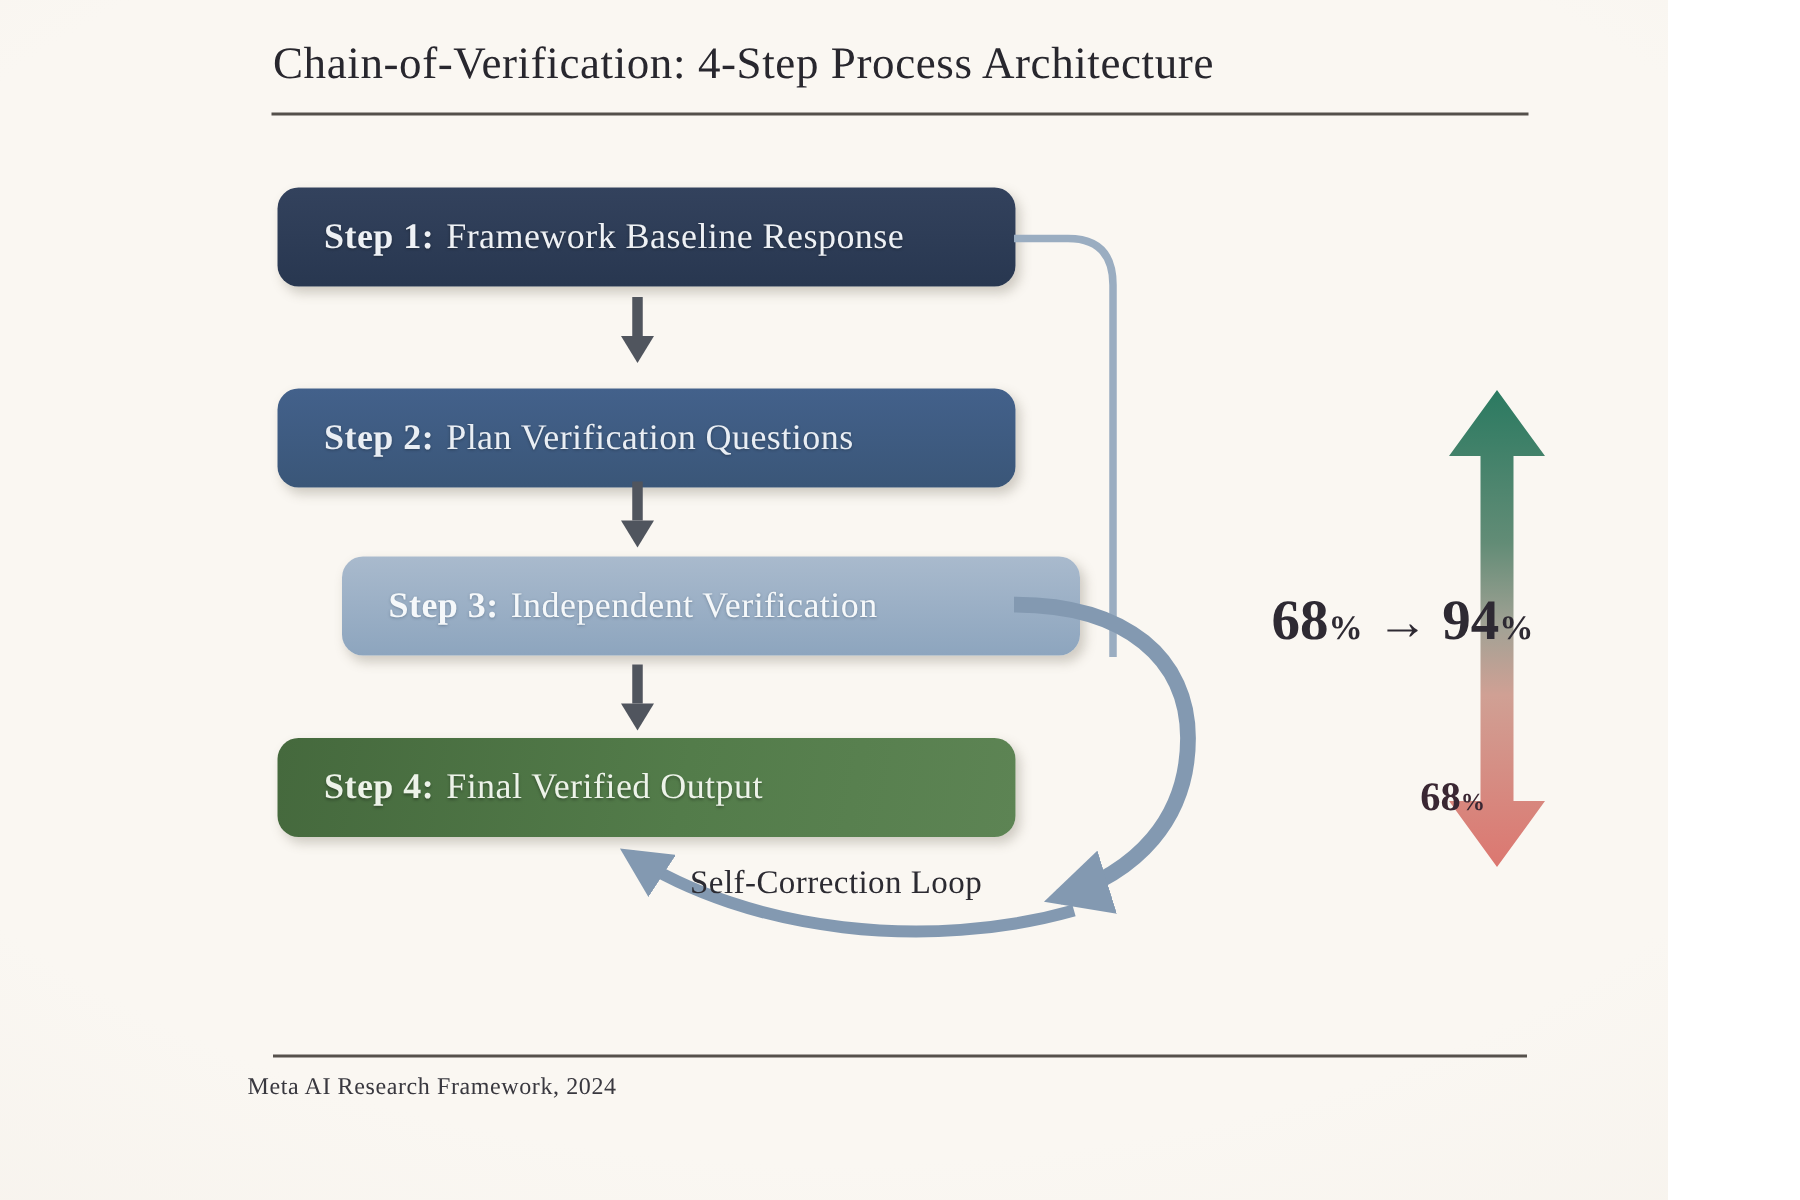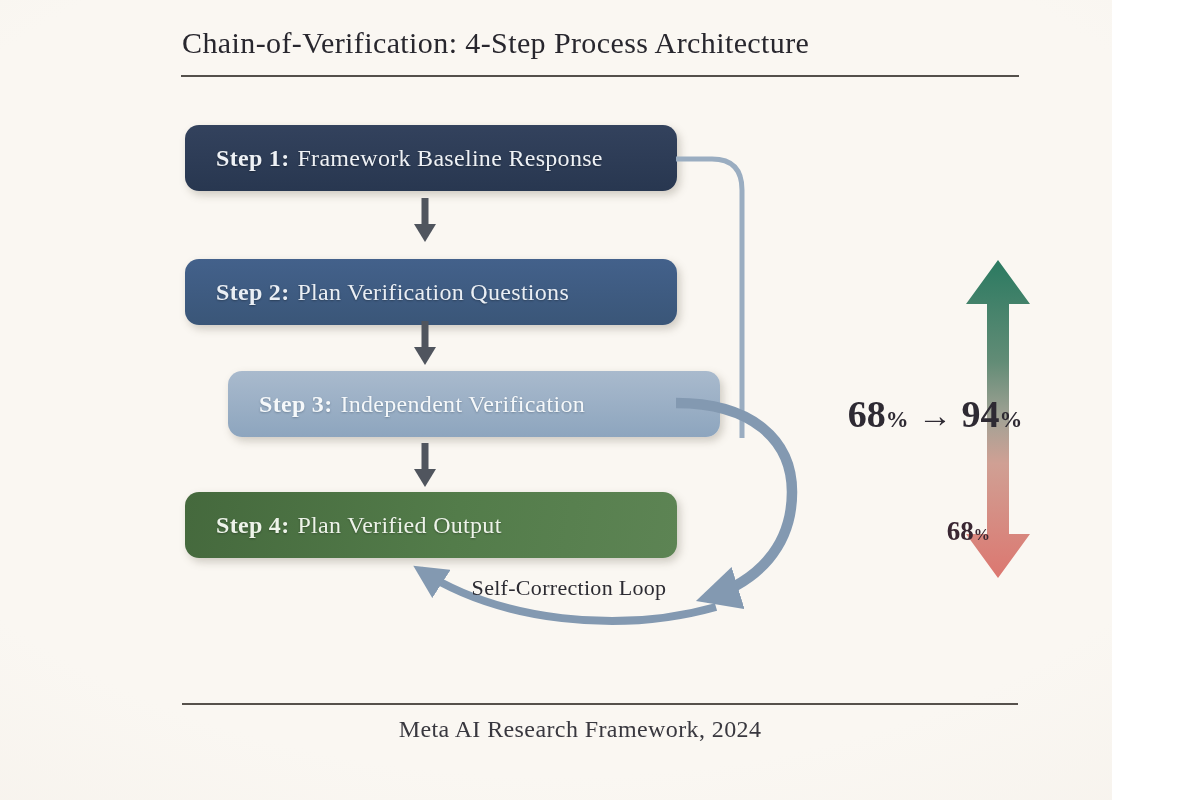--- a/index.html
+++ b/index.html
@@ -27,42 +27,42 @@
   }
   .step-box .prefix{font-weight:700;margin-right:8px;}
   .step-1{top:125px;background:linear-gradient(180deg,#33425d 0%,#283750 100%);color:#eef1f5;text-shadow:0 1px 2px rgba(0,0,0,.35);text-align:right;}
   .step-2{top:248px;background:linear-gradient(180deg,#43618b 0%,#3a5678 100%);color:#e9eef4;text-shadow:0 1px 2px rgba(0,0,0,.3);margin-top:11px;}
   .step-3{top:371px;background:linear-gradient(180deg,#a9bacd 0%,#8da5be 100%);color:#f5f8fa;text-shadow:0 1px 2px rgba(40,60,80,.35);margin-left:43px;}
   .step-4{top:492px;background:linear-gradient(100deg,#45693d 0%,#537c4a 55%,#5d8454 100%);color:#edf3e9;text-shadow:0 1px 2px rgba(0,0,0,.3);}
   .down-arrow{position:absolute;left:412px;}
   .da-1{top:197px;} .da-2{top:320px;} .da-3{top:442px;}
   .loop-svg{position:absolute;left:0;top:0;pointer-events:none;}
   .loop-label{
-    position:absolute;left:444px;top:575px;width:250px;text-align:center;
+    position:absolute;left:460px;top:575px;width:250px;text-align:left;
     font-size:22px;color:#2c2b32;letter-spacing:.3px;
   }
   .accuracy-label{
     position:absolute;left:795px;top:253px;width:200px;text-align:center;
     font-size:23px;line-height:28px;color:#2c2b32;
   }
   .gradient-arrow{position:absolute;left:962px;top:258px;}
   .accuracy-change{
     position:absolute;left:830px;top:382px;width:210px;text-align:center;
     font-size:38px;font-weight:700;color:#2e2a33;z-index:3;margin-top:10px;
   }
   .accuracy-change .arrow-glyph{font-weight:400;font-size:34px;}
   .pct{font-size:.6em;font-weight:700;}
   .accuracy-baseline{
     position:absolute;left:885px;top:516px;width:105px;text-align:right;
     font-size:27px;font-weight:600;color:#3a2733;z-index:3;
   }
   .footer-rule{position:absolute;left:182px;top:703px;width:836px;height:2px;background:#56514c;}
   .footer-text{
-    position:absolute;left:165px;top:716px;width:830px;text-align:center;
-    font-size:24px;color:#39383f;letter-spacing:.4px;
+    position:absolute;left:165px;top:716px;width:830px;text-align:left;
+    font-size:16px;color:#39383f;letter-spacing:.4px;
   }
 </style>
 </head>
 <body>
 
 <div class="canvas">
 
   <h1 class="page-title">Chain-of-Verification: 4-Step Process Architecture</h1>
   <div class="title-rule"></div>
 
@@ -73,21 +73,21 @@
   <div class="step-box step-2">
     <span class="prefix">Step 2:</span>
     <span>Plan Verification Questions</span>
   </div>
   <div class="step-box step-3">
     <span class="prefix">Step 3:</span>
     <span>Independent Verification</span>
   </div>
   <div class="step-box step-4">
     <span class="prefix">Step 4:</span>
-    <span>Plan Verified Output</span>
+    <span>Final Verified Output</span>
   </div>
 
   <svg class="down-arrow da-1" width="26" height="46" viewBox="0 0 26 46">
     <line x1="13" y1="1" x2="13" y2="27" stroke="#50555e" stroke-width="7"></line>
     <polygon points="2,27 24,27 13,45" fill="#50555e"></polygon>
   </svg>
   <svg class="down-arrow da-2" width="26" height="46" viewBox="0 0 26 46">
     <line x1="13" y1="1" x2="13" y2="27" stroke="#50555e" stroke-width="7"></line>
     <polygon points="2,27 24,27 13,45" fill="#50555e"></polygon>
   </svg>

